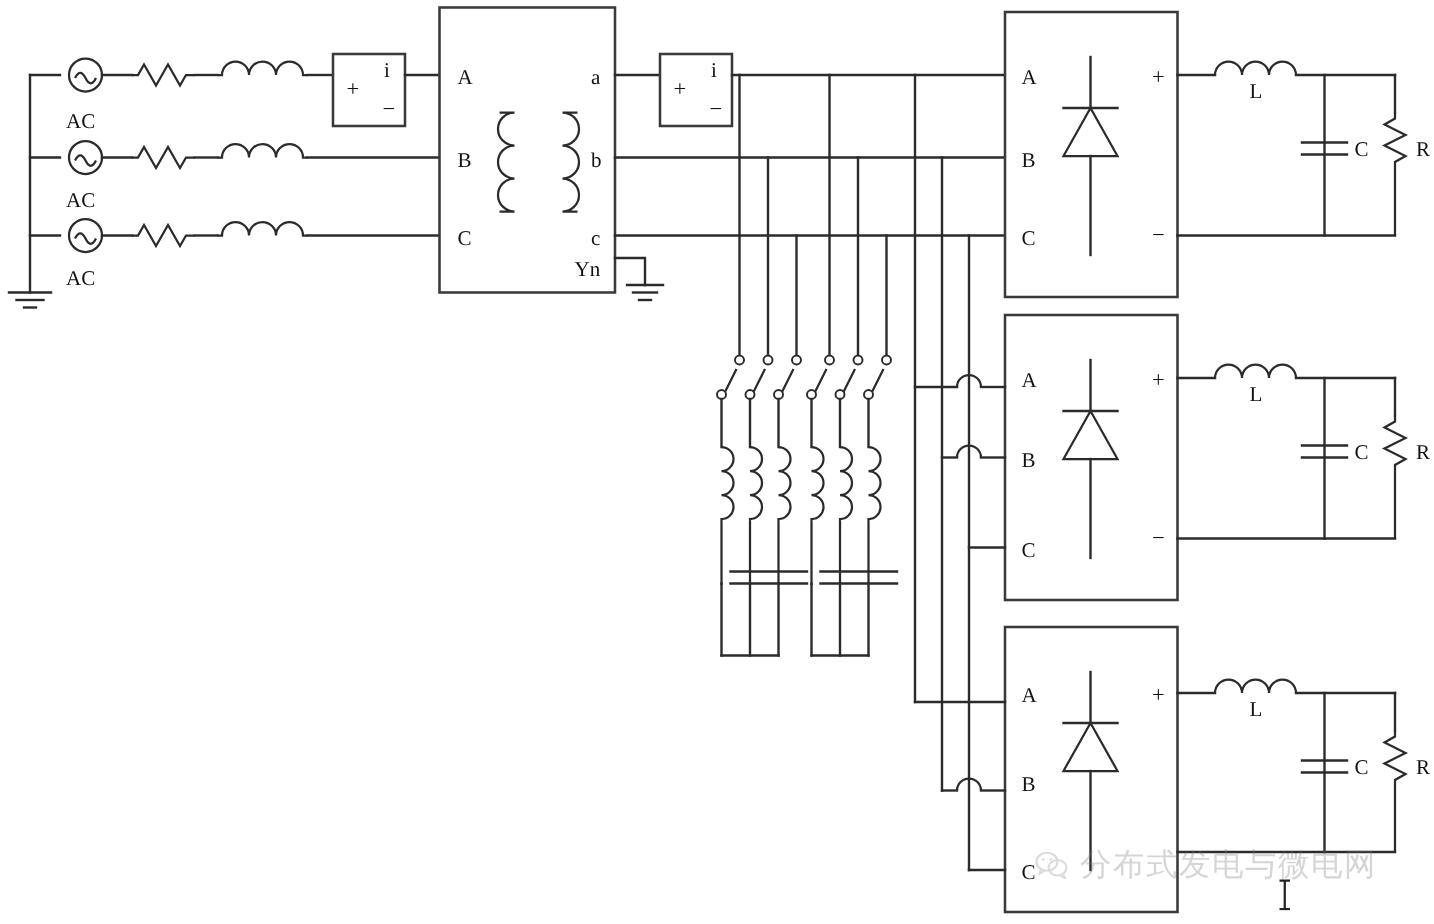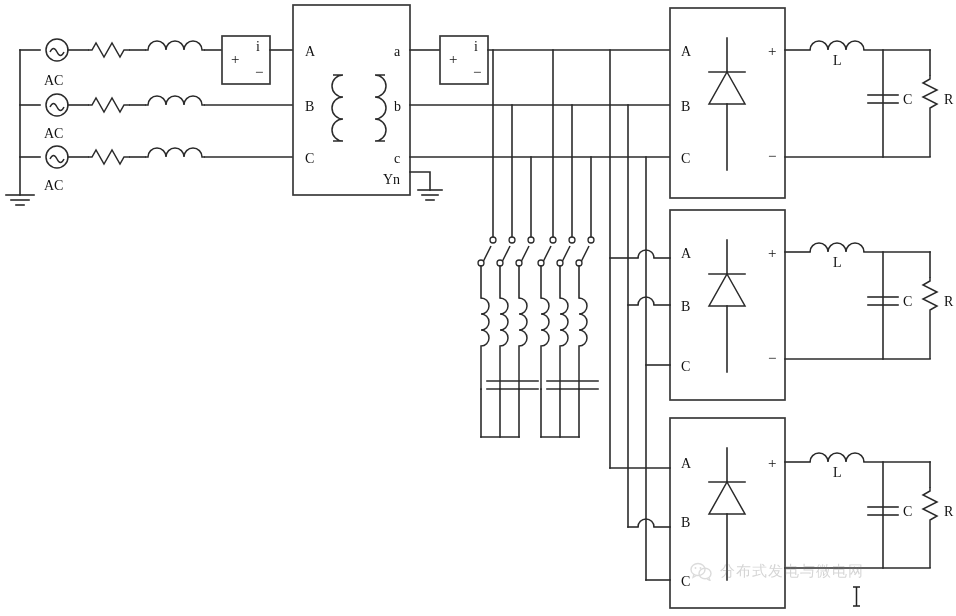--- a/index.html
+++ b/index.html
@@ -11,21 +11,21 @@
   .box{stroke:#3a3a3a;stroke-width:1.7;fill:#ffffff;}
   .sym{stroke:#2b2b2b;stroke-width:1.5;fill:none;}
   .symf{stroke:#2b2b2b;stroke-width:1.5;fill:#ffffff;}
   .dotopen{stroke:#2b2b2b;stroke-width:1.3;fill:#ffffff;}
   text{fill:#111111;font-family:"Liberation Serif","DejaVu Serif",serif;}
   .lbl{font-size:14px;}
   .lbl-ac{font-size:14px;}
   .lbl-sign{font-size:15px;}
   .wm-wrap{position:absolute;left:690px;top:562px;display:flex;align-items:center;
            gap:7px;opacity:0.30;pointer-events:none;}
-  .wm-txt{font-size:15px;color:#777;letter-spacing:1px;white-space:nowrap;
+  .wm-txt{font-size:21px;color:#777;letter-spacing:1px;white-space:nowrap;
           font-family:Liberation Serif, serif;}
   .wm-logo{width:23px;height:19px;position:relative;}
   .cursor{position:absolute;left:851px;top:586px;width:11px;height:21px;
           pointer-events:none;}
 </style>
 </head>
 <body>
 
 <div id="stage">
 

